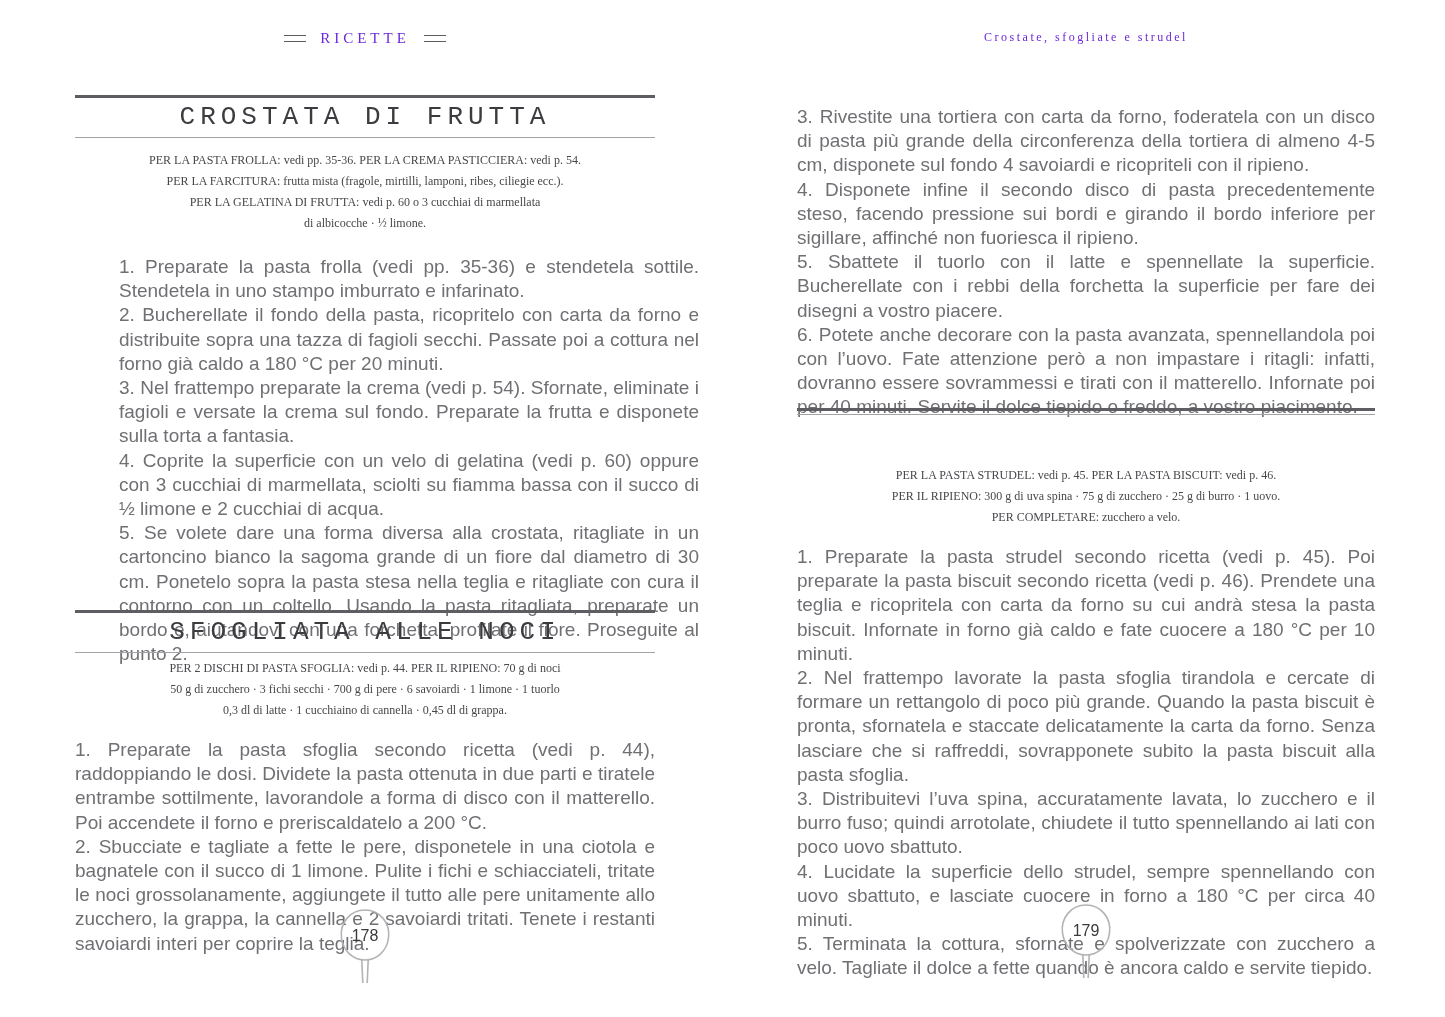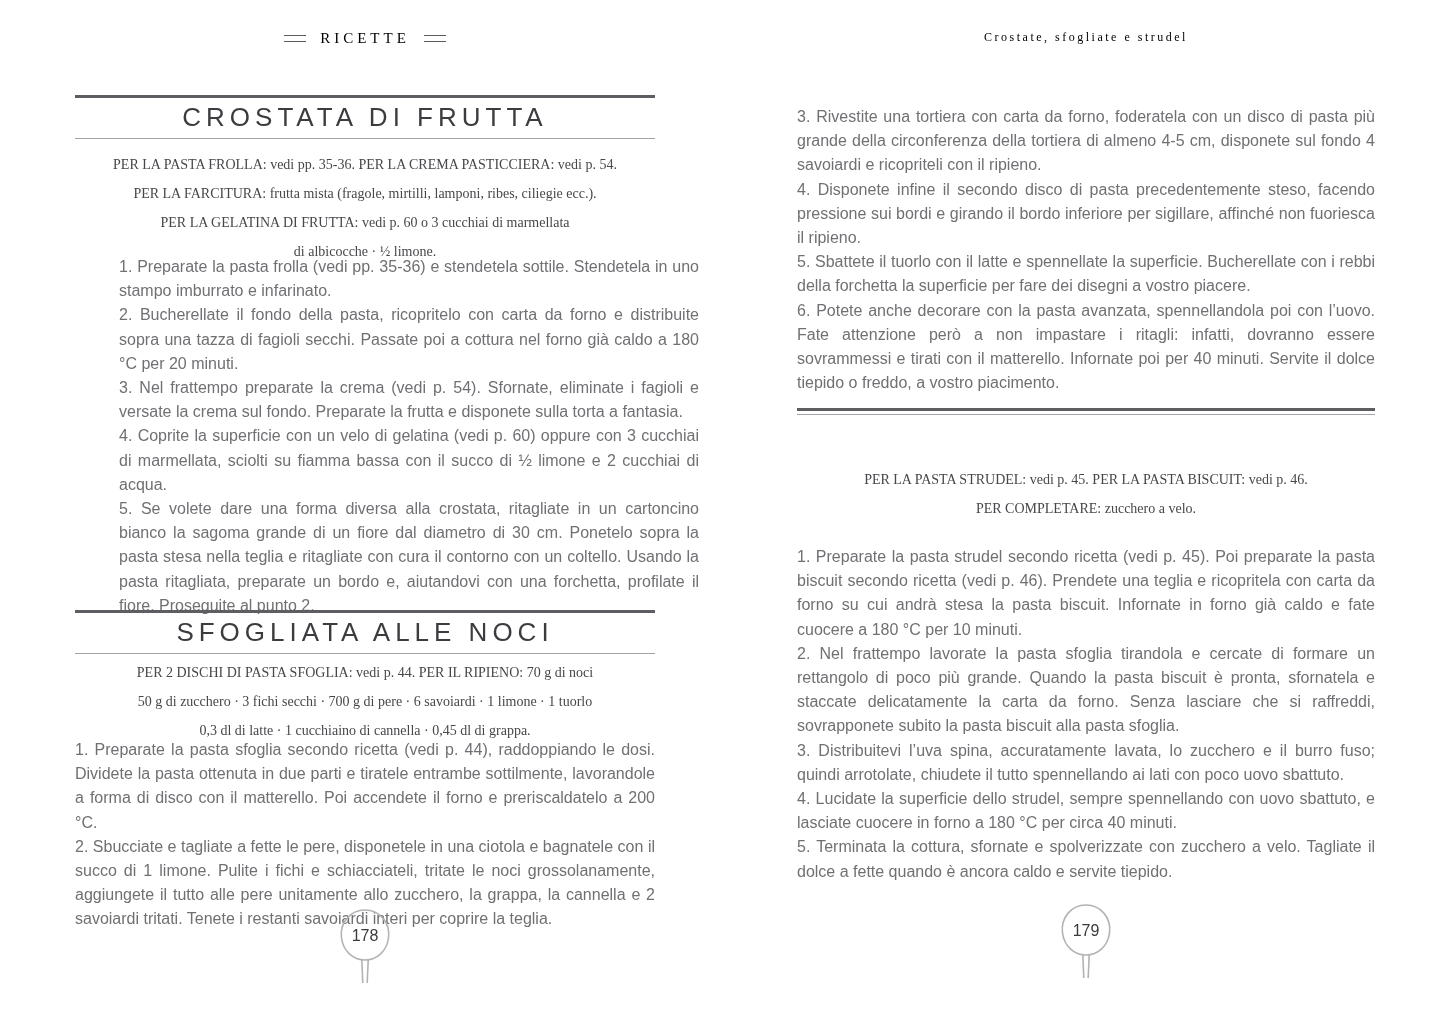--- a/index.html
+++ b/index.html
@@ -8,50 +8,50 @@
     background:#ffffff; overflow:hidden;
     font-family:"Liberation Sans", sans-serif;
   }
   .page { position:absolute; top:0; }
   .page-left  { left:75px;  width:580px; }
   .page-right { left:797px; width:578px; }
 
   .running-head {
     position:absolute; width:100%; top:30px;
     display:flex; align-items:center; justify-content:center; gap:14px;
-    color:#000000;
+    color:#6d28d9;
     font-family:"Liberation Serif", serif;
     font-size:15px; letter-spacing:4px;
   }
   .running-head.italic-style { letter-spacing:2.5px; font-size:12px; }
   .ddash {
     width:22px; height:7px; display:inline-block;
     border-top:1.5px solid #5c5c60; border-bottom:1.5px solid #5c5c60;
     box-sizing:border-box;
   }
 
   .title-block { position:absolute; width:100%; }
   .title-rule-top    { border:0; border-top:3px solid #5e5e62; margin:0 0 3px 0; }
   .title-rule-bottom { border:0; border-top:1px solid #a3a3a7; margin:3px 0 0 0; }
   .recipe-title {
     text-align:center; margin:0; padding:1px 0 2px 0;
-    font-family:Liberation Sans, sans-serif; font-weight:400;
+    font-family:Liberation Mono, monospace; font-weight:400;
     font-size:26px; letter-spacing:5px; color:#3c3c40;
   }
 
   .ingredients {
     position:absolute; width:100%; text-align:center;
     font-family:"Liberation Serif", serif;
-    font-size:14px; line-height:29px; color:#47474b;
+    font-size:12px; line-height:21px; color:#47474b;
   }
   .ingredients p { margin:0; }
 
   .steps {
     position:absolute; width:100%;
-    font-size:16px; line-height:24.2px; color:#707074;
+    font-size:19px; line-height:24.2px; color:#707074;
     text-align:justify;
   }
   .steps p { margin:0; }
 
   .spoon-wrap { position:absolute; width:100%; display:flex; justify-content:center; }
   .spoon-num {
     font-family:"Liberation Sans", sans-serif;
     font-size:16px; fill:#3a3a3e;
   }
 </style>
@@ -127,20 +127,21 @@
     <p>6. Potete anche decorare con la pasta avanzata, spennellandola poi con l’uovo. Fate attenzione però a non impastare i ritagli: infatti, dovranno essere sovrammessi e tirati con il matterello. Infornate poi per 40 minuti. Servite il dolce tiepido o freddo, a vostro piacimento.</p>
   </div>
 
   <div class="title-block" style="top:408px;">
     <hr class="title-rule-top">
     <hr class="title-rule-bottom">
   </div>
 
   <div class="ingredients" style="top:465px;">
     <p>PER LA PASTA STRUDEL: vedi p. 45. PER LA PASTA BISCUIT: vedi p. 46.</p>
+    <p>PER IL RIPIENO: 300 g di uva spina · 75 g di zucchero · 25 g di burro · 1 uovo.</p>
     <p>PER COMPLETARE: zucchero a velo.</p>
   </div>
 
   <div class="steps" style="top:545px;">
     <p>1. Preparate la pasta strudel secondo ricetta (vedi p. 45). Poi preparate la pasta biscuit secondo ricetta (vedi p. 46). Prendete una teglia e ricopritela con carta da forno su cui andrà stesa la pasta biscuit. Infornate in forno già caldo e fate cuocere a 180 °C per 10 minuti.</p>
     <p>2. Nel frattempo lavorate la pasta sfoglia tirandola e cercate di formare un rettangolo di poco più grande. Quando la pasta biscuit è pronta, sfornatela e staccate delicatamente la carta da forno. Senza lasciare che si raffreddi, sovrapponete subito la pasta biscuit alla pasta sfoglia.</p>
     <p>3. Distribuitevi l’uva spina, accuratamente lavata, lo zucchero e il burro fuso; quindi arrotolate, chiudete il tutto spennellando ai lati con poco uovo sbattuto.</p>
     <p>4. Lucidate la superficie dello strudel, sempre spennellando con uovo sbattuto, e lasciate cuocere in forno a 180 °C per circa 40 minuti.</p>
     <p>5. Terminata la cottura, sfornate e spolverizzate con zucchero a velo. Tagliate il dolce a fette quando è ancora caldo e servite tiepido.</p>
   </div>

